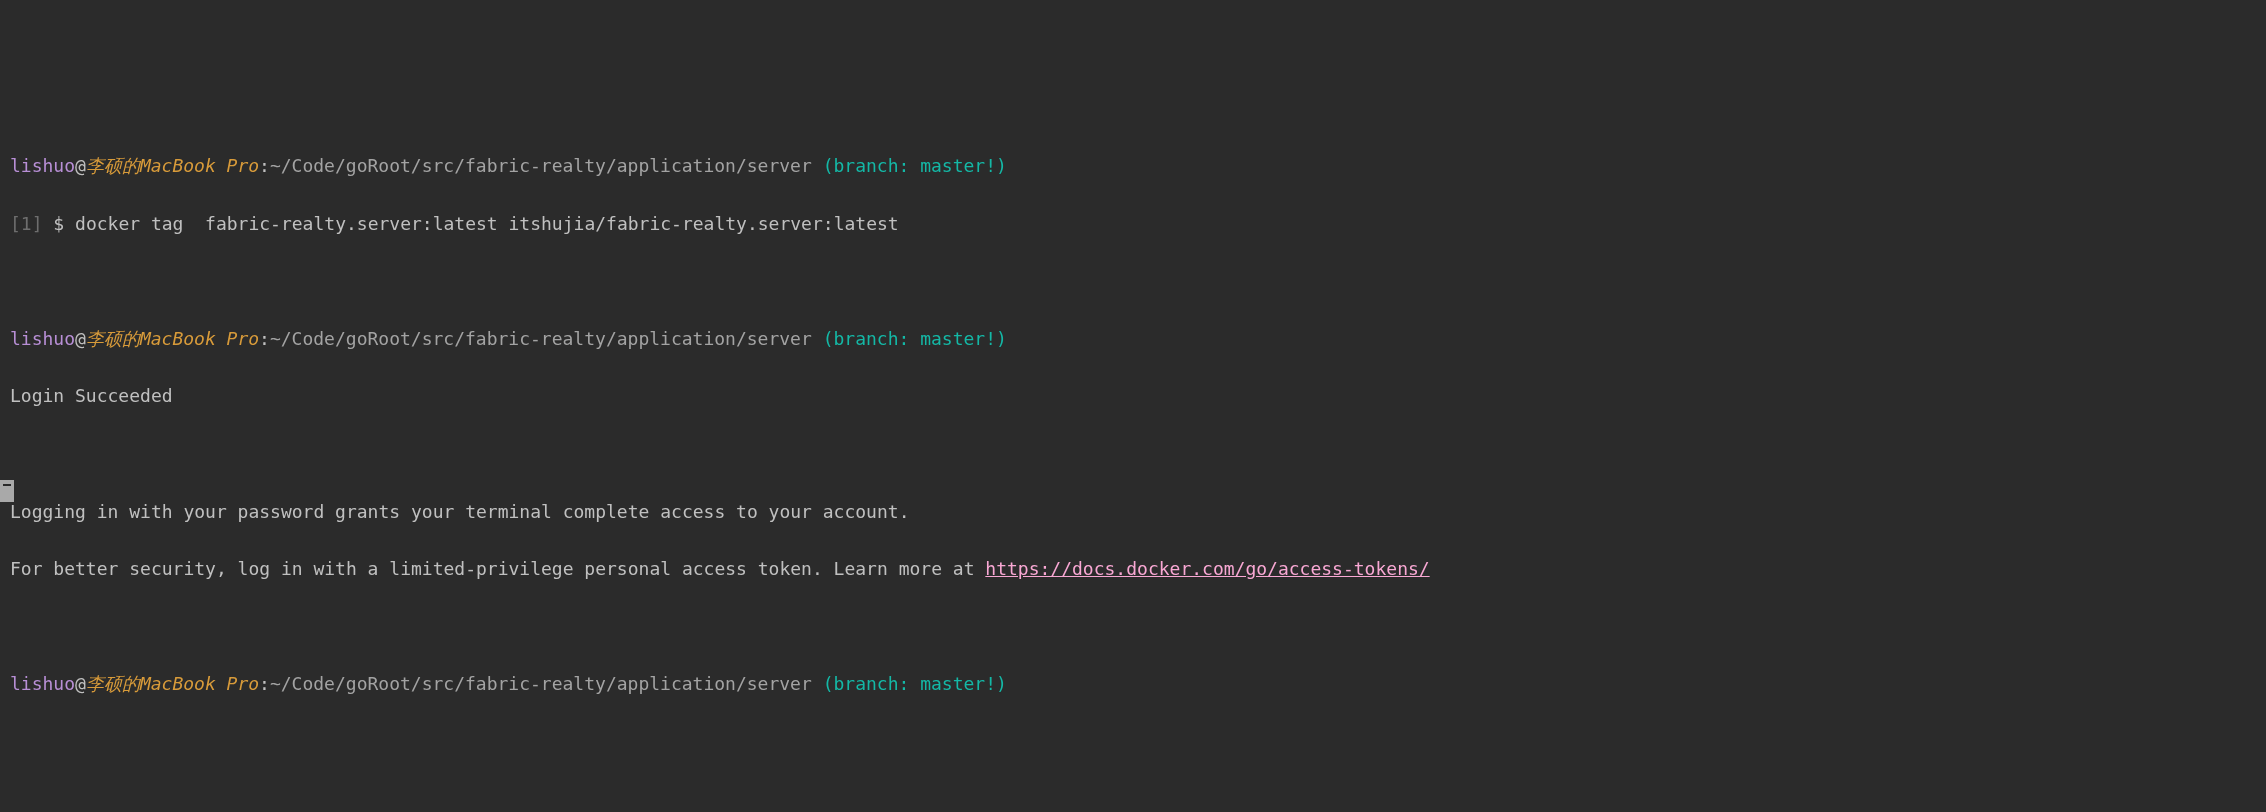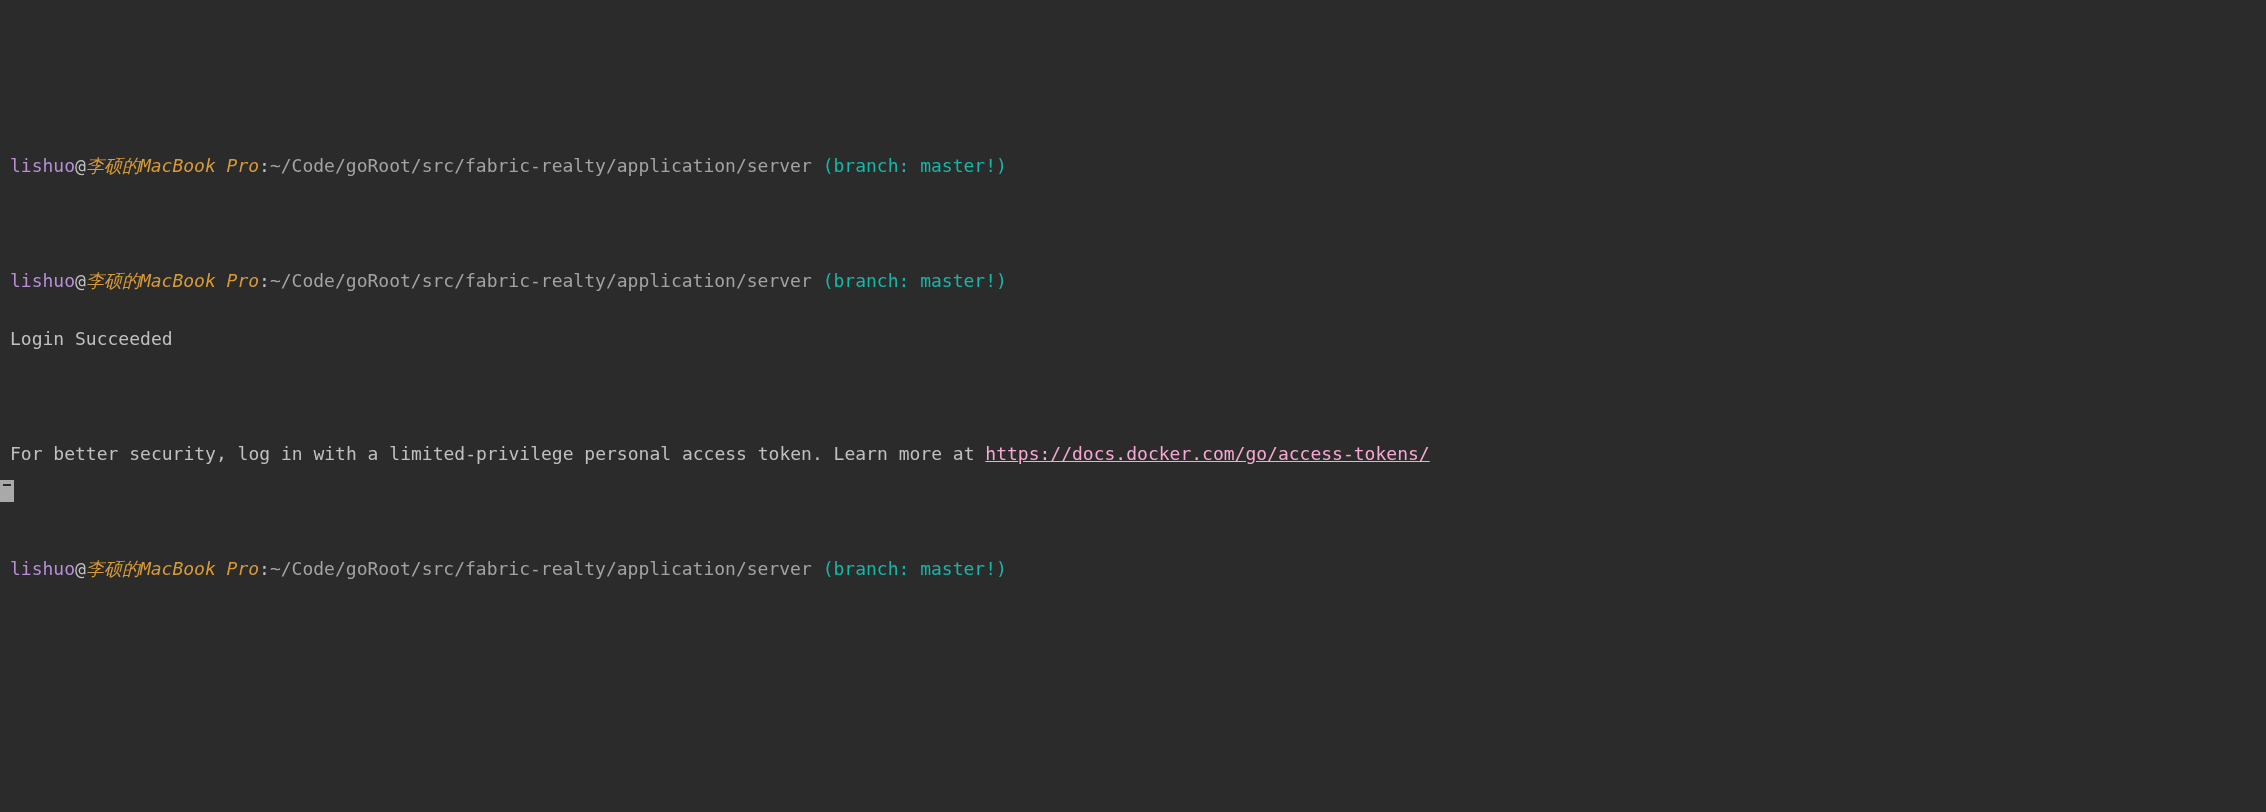--- a/index.html
+++ b/index.html
@@ -41,24 +41,26 @@
     background:#2b2b2b;
   }
 </style>
 </head>
 <body>
 
 
 
 <div class="terminal">
 <span class="line"><span class="user">lishuo</span><span class="at">@</span><span class="host">李硕的MacBook Pro</span><span class="colon">:</span><span class="path">~/Code/goRoot/src/fabric-realty/application/server</span><span class="branch"> (branch: master!)</span></span>
+<span class="line"><span class="dim">[1] </span><span class="txt">$ </span><span class="txt">docker tag  fabric-realty.server:latest itshujia/fabric-realty.server:latest</span></span>
 <span class="line"> </span>
 <span class="line"><span class="user">lishuo</span><span class="at">@</span><span class="host">李硕的MacBook Pro</span><span class="colon">:</span><span class="path">~/Code/goRoot/src/fabric-realty/application/server</span><span class="branch"> (branch: master!)</span></span>
 <span class="line txt">Login Succeeded</span>
 <span class="line"> </span>
+<span class="line txt">Logging in with your password grants your terminal complete access to your account.</span>
 <span class="line"><span class="txt">For better security, log in with a limited-privilege personal access token. Learn more at </span><span class="link">https://docs.docker.com/go/access-tokens/</span></span>
 <span class="line"> </span>
 <span class="line"><span class="user">lishuo</span><span class="at">@</span><span class="host">李硕的MacBook Pro</span><span class="colon">:</span><span class="path">~/Code/goRoot/src/fabric-realty/application/server</span><span class="branch"> (branch: master!)</span></span>
 
 
 
 
 
 
 </div>

